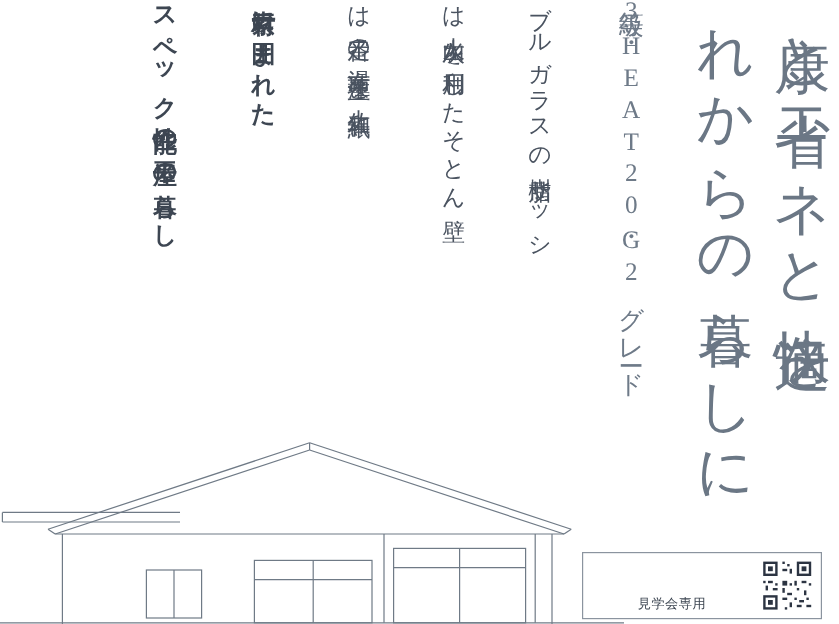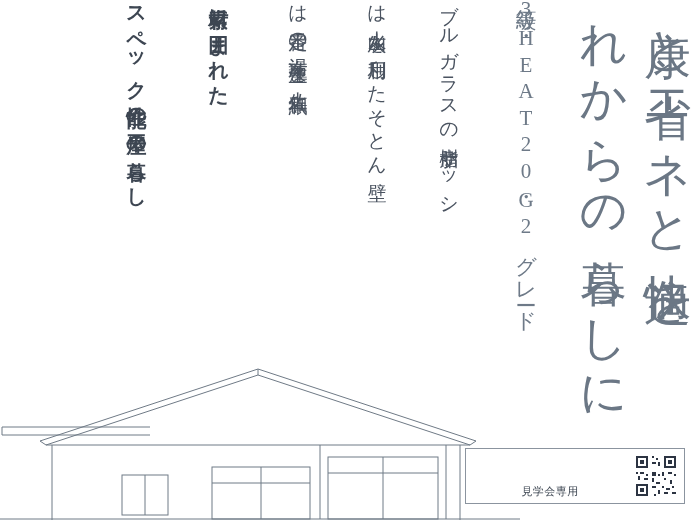--- a/index.html
+++ b/index.html
@@ -69,22 +69,22 @@
     top: 355px;
     width: 520px;
     height: 165px;
   }
   .house svg { display: block; }
 
   
   .infobox {
     position: absolute;
     right: 14px;
-    bottom: 16px;
-    width: 220px;
+    bottom: 4px;
+    width: 200px;
     height: 56px;
     border: 1px solid #8b949f;
     background: #ffffff;
     box-sizing: border-box;
     display: flex;
     align-items: stretch;
   }
   .infobox-text {
     flex: 1;
     display: flex;

